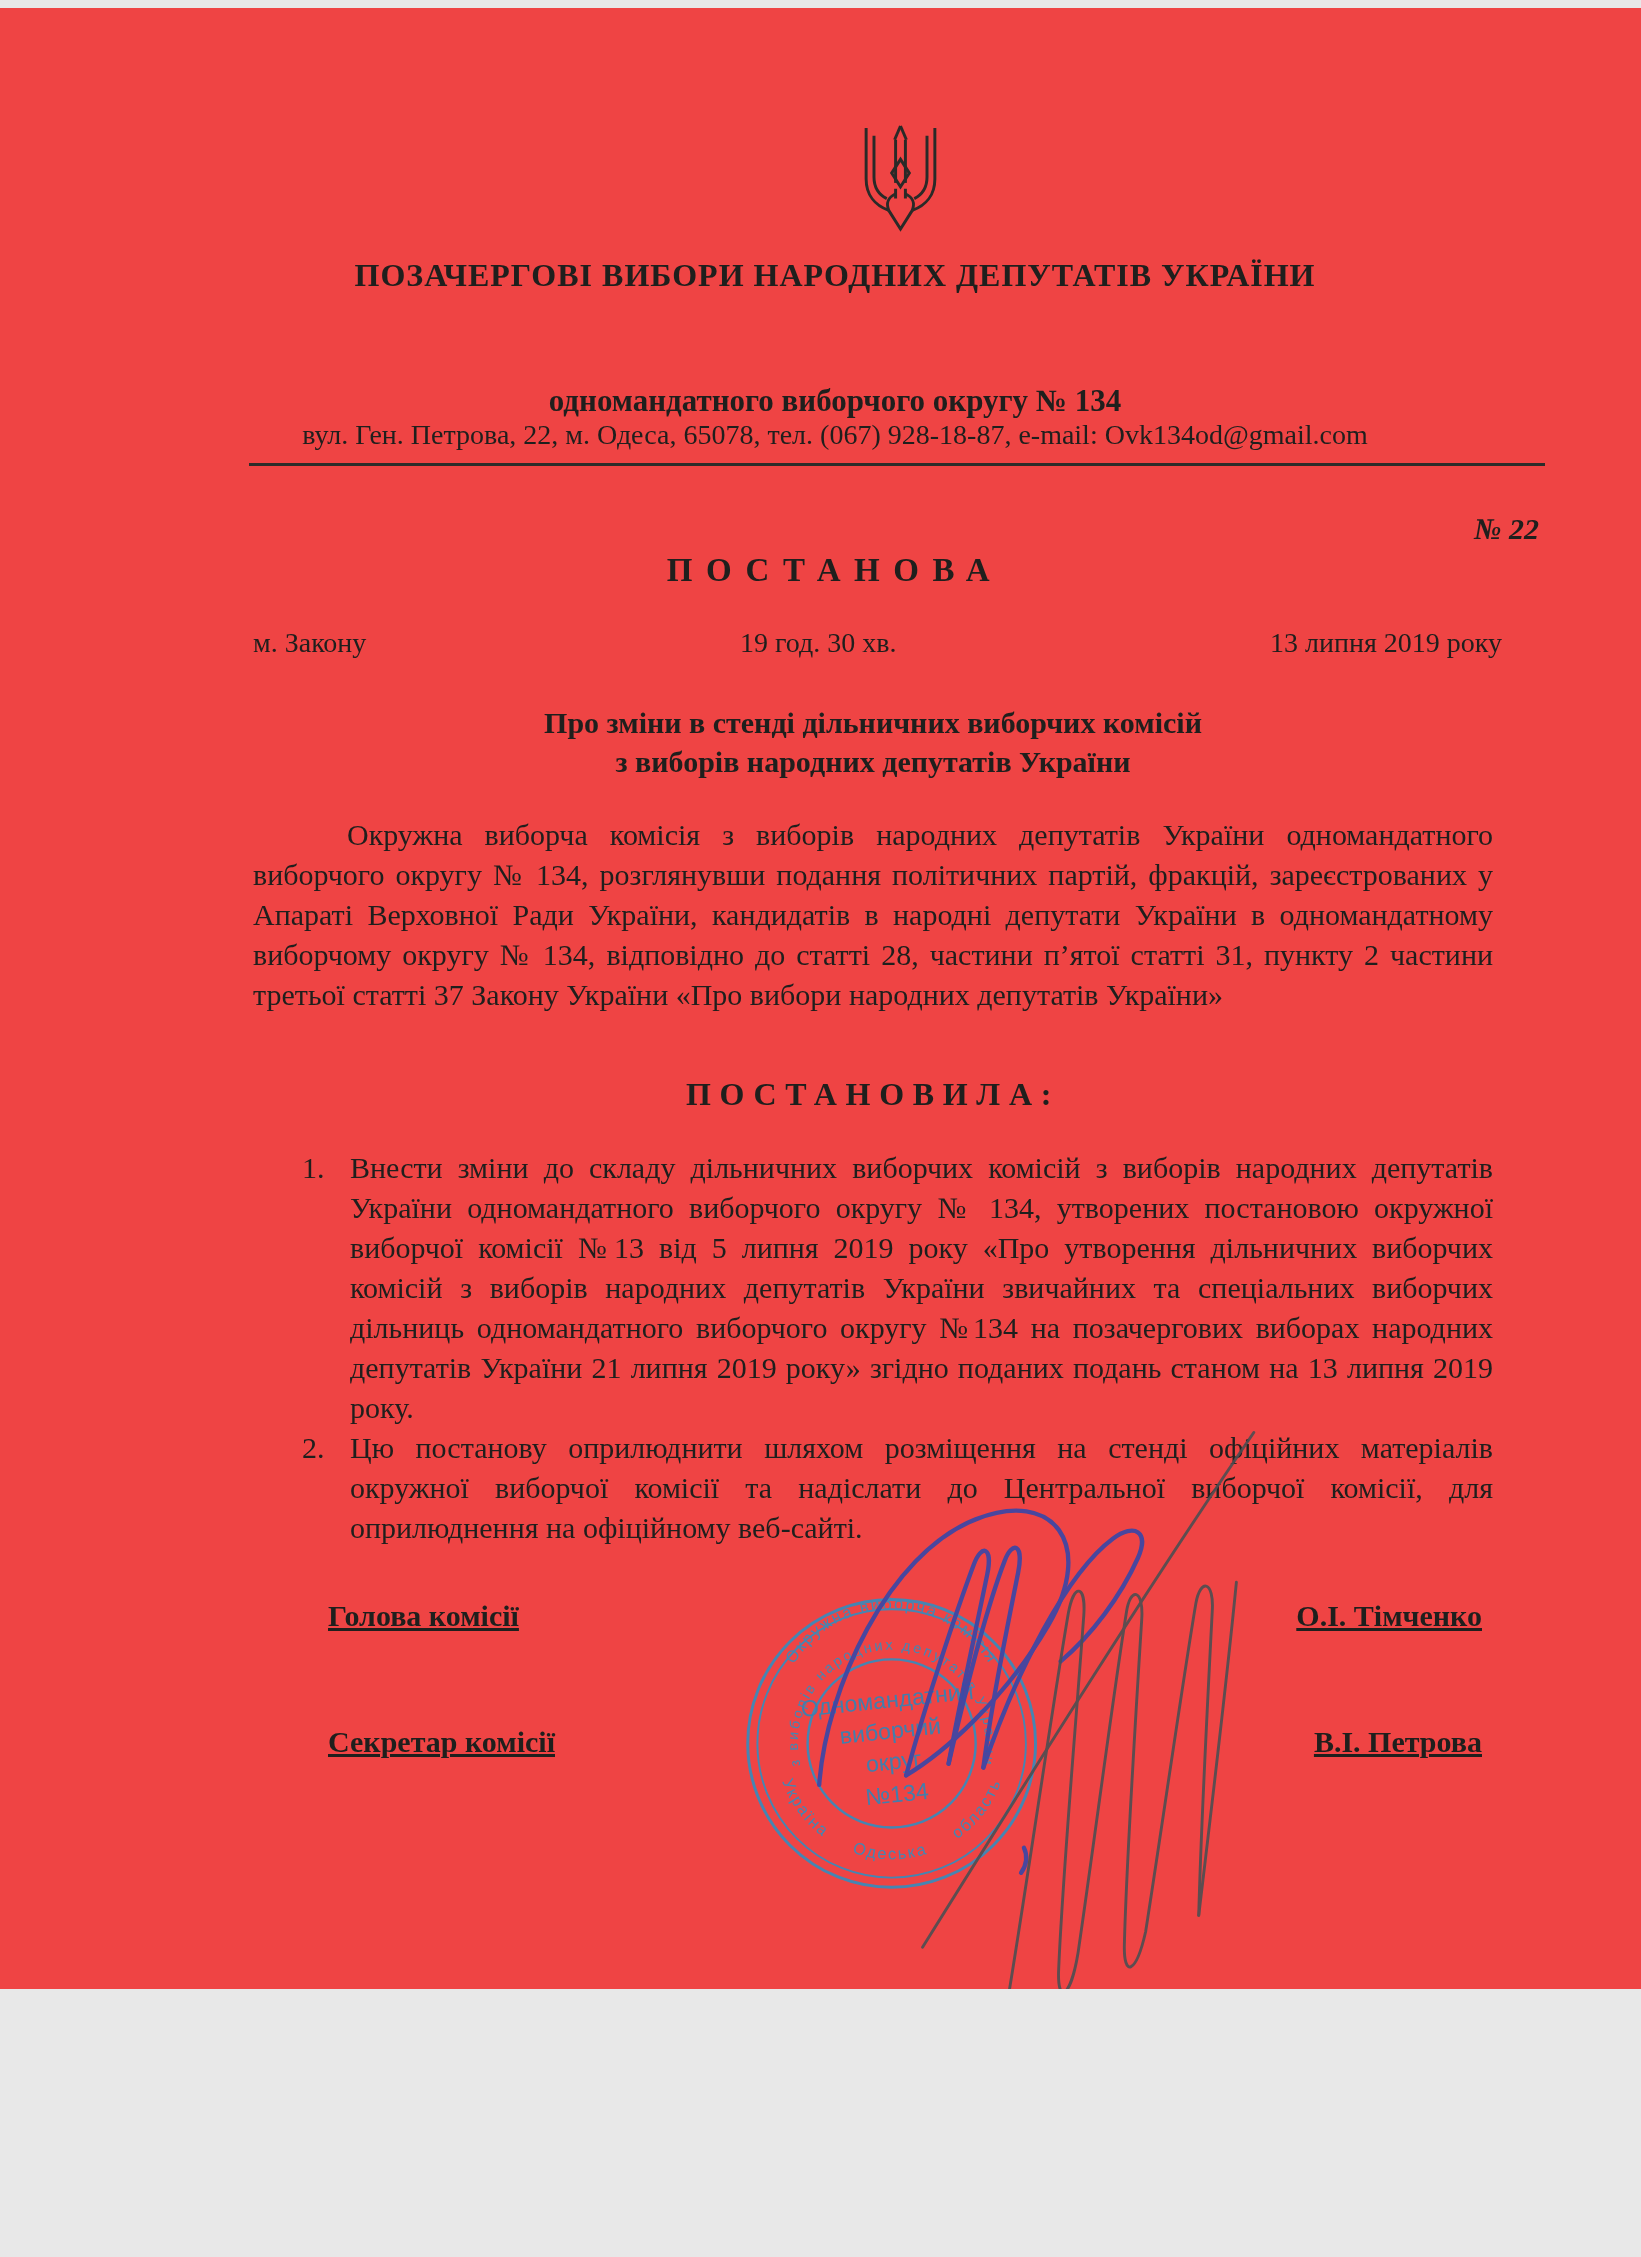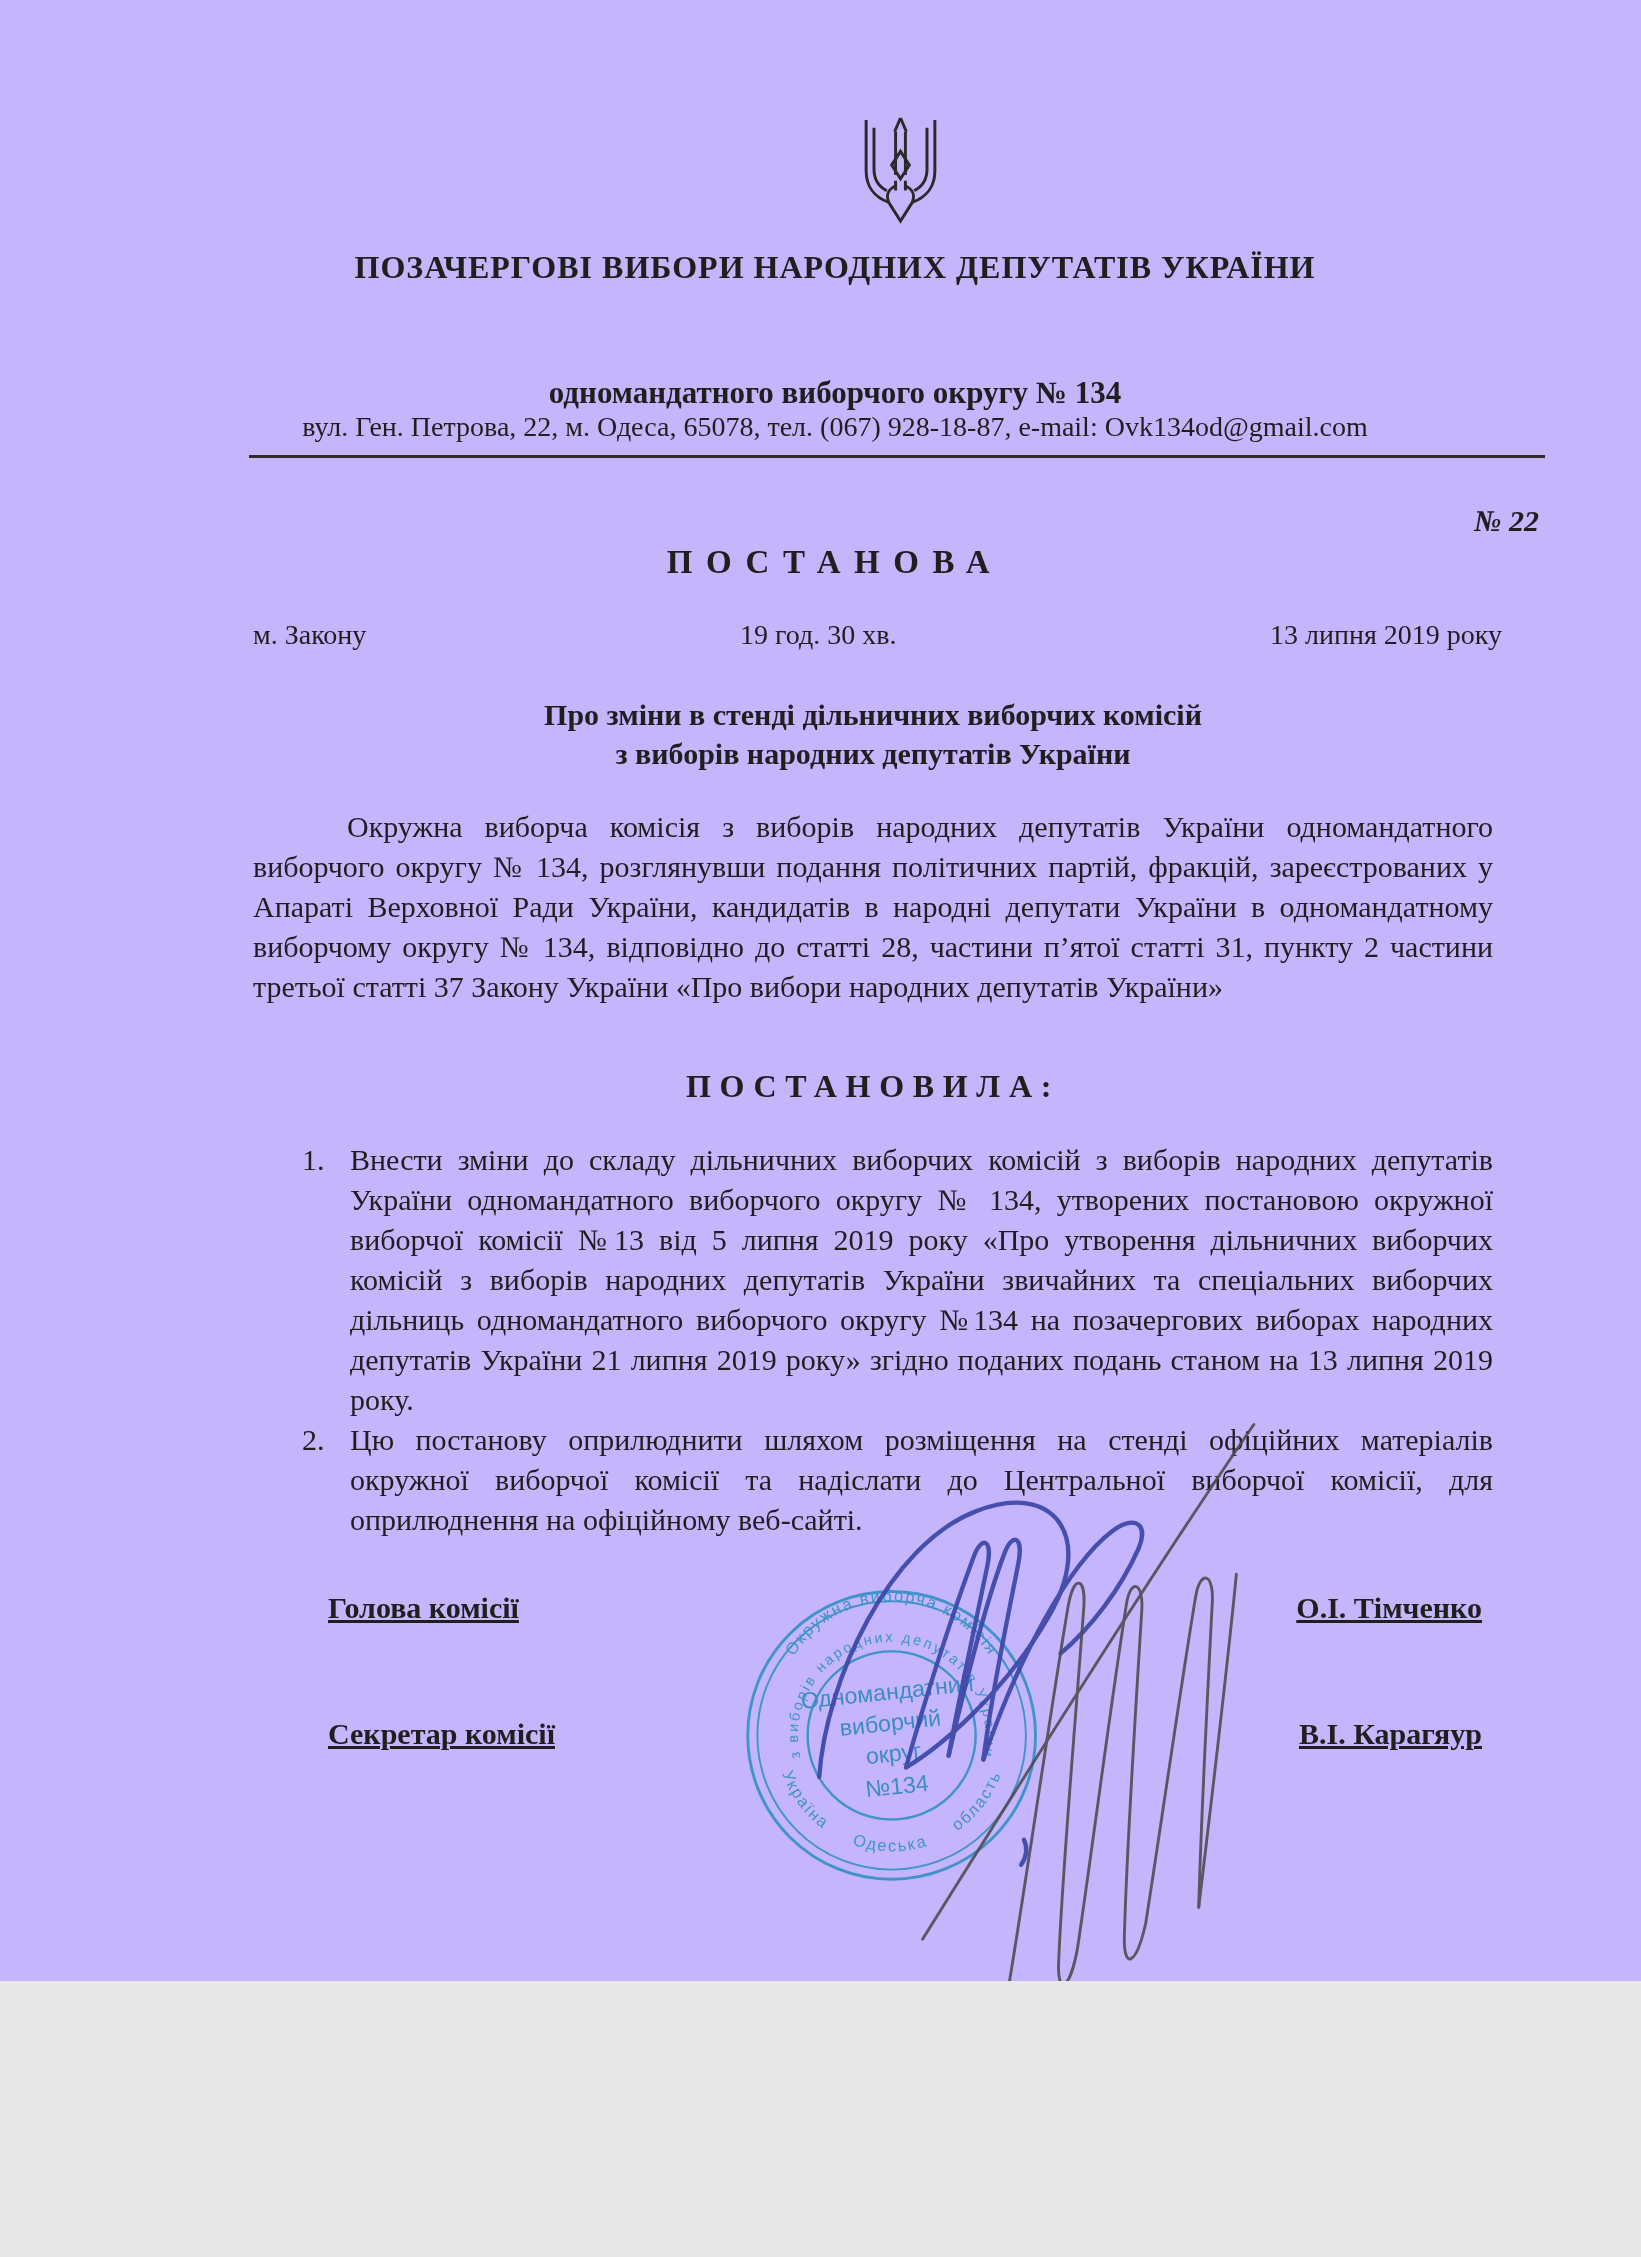--- a/index.html
+++ b/index.html
@@ -1,21 +1,21 @@
 <!DOCTYPE html>
 <html><head>
 <meta charset="utf-8">
 <style>
   html,body{margin:0;padding:0;}
   body{background:#e8e8e8;}
   .page{
     position:relative;
     width:1641px;height:1981px;
-    margin:0 auto;
-    background:#c4b5fd;
+    margin:8px auto;
+    background:#ef4444;
     font-family:"Liberation Serif", serif;
     color:#1f1f1d;
     overflow:hidden;
   }
   .abs{position:absolute;}
   .header-block{left:164px;width:1342px;text-align:center;}
   .h1{top:249px;font-size:32px;font-weight:bold;letter-spacing:1px;}
   .h2{top:289px;font-size:32px;font-weight:bold;letter-spacing:1px;}
   .h3{top:335px;font-size:30px;font-weight:bold;}
   .h4{top:375px;font-size:31px;font-weight:bold;}
@@ -95,21 +95,21 @@
       <span>Цю постанову оприлюднити шляхом розміщення на стенді офіційних матеріалів окружної виборчої комісії та надіслати до Центральної виборчої комісії, для оприлюднення на офіційному веб-сайті.</span>
     </div>
   </div>
 
   <div class="abs sig-row sig-head">
     <span>Голова комісії</span>
     <span>О.І. Тімченко</span>
   </div>
   <div class="abs sig-row sig-sec">
     <span>Секретар комісії</span>
-    <span>В.І. Карагяур</span>
+    <span>В.І. Петрова</span>
   </div>
 
   <svg class="abs ink" viewBox="560 1430 880 700">
 
     <g opacity="0.88">
       <circle cx="923" cy="1797" r="149" fill="none" stroke="#2f8fc2" stroke-width="3"></circle>
       <circle cx="923" cy="1797" r="139" fill="none" stroke="#2f8fc2" stroke-width="2"></circle>
       <circle cx="923" cy="1797" r="87" fill="none" stroke="#2f8fc2" stroke-width="2.5"></circle>
       <defs>
         <path id="arcTop" d="M 804.8,1776.2 A 118,118 0 0 1 1041.2,1776.2" fill="none"></path>

